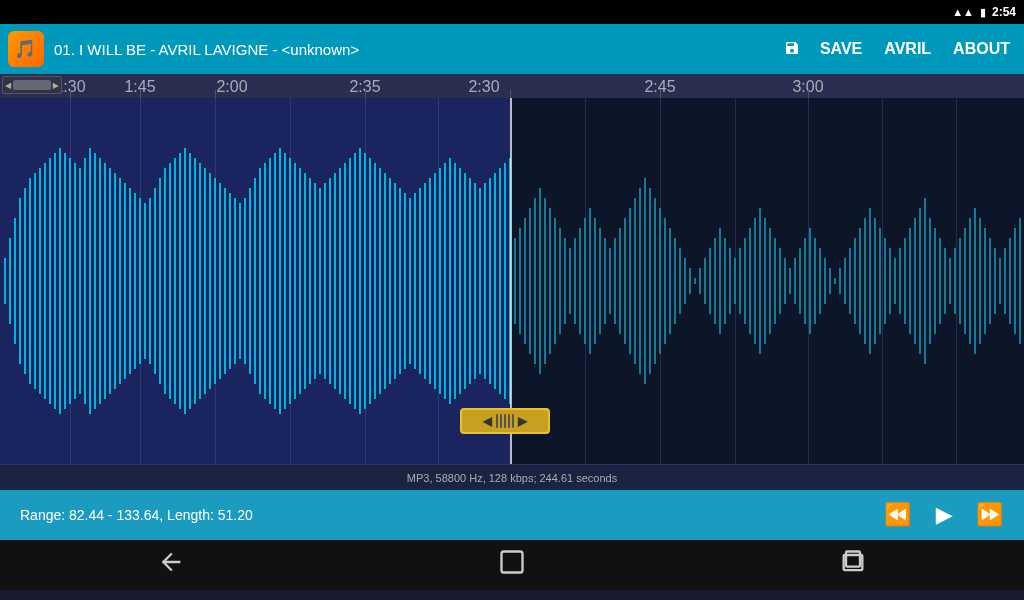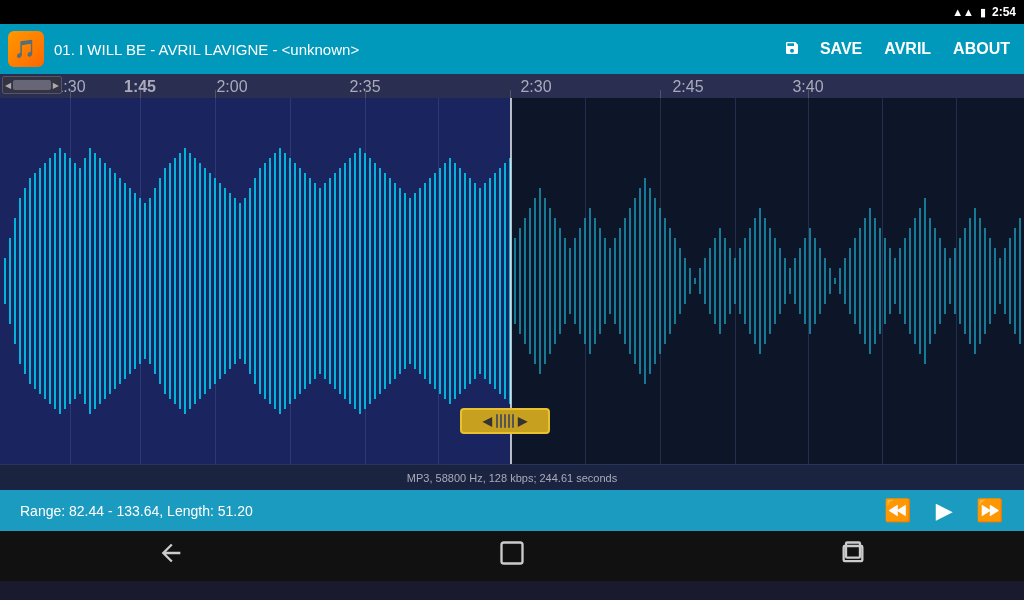--- a/index.html
+++ b/index.html
@@ -238,21 +238,21 @@
       align-items: center;
       justify-content: center;
       color: #aab;
       font-size: 11px;
       border-top: 1px solid #2a3460;
     }
 
     
     #transport-bar {
       width: 100%;
-      height: 41px;
+      height: 50px;
       background: #1a9bbf;
       display: flex;
       align-items: center;
       padding: 9px 20px;
     }
     #range-info {
       flex: 1;
       color: #fff;
       font-size: 14px;
       font-weight: 500;
@@ -327,31 +327,31 @@
 
   <div id="timeline">
     <div id="minimap">
       <span class="mini-arrow">◀</span>
       <div class="mini-bar"></div>
       <span class="mini-arrow">▶</span>
     </div>
 
   <div class="time-marker" style="left: 70px;">1:30</div>
       <div class="time-tick" style="left: 70px;"></div>
-      <div class="time-marker" style="left: 140px; font-weight: bold;">1:45</div>
+      <div class="time-marker" style="left: 140px;">1:45</div>
       <div class="time-tick" style="left: 140px;"></div>
       <div class="time-marker" style="left: 232px;">2:00</div>
       <div class="time-tick" style="left: 215px;"></div>
       <div class="time-marker" style="left: 365px;">2:35</div>
       <div class="time-tick" style="left: 365px;"></div>
-      <div class="time-marker" style="left: 536px;">2:30</div>
+      <div class="time-marker" style="left: 484px;">2:30</div>
       <div class="time-tick" style="left: 510px;"></div>
-      <div class="time-marker" style="left: 660px; margin-left: 28px;">2:45</div>
+      <div class="time-marker" style="left: 660px;">2:45</div>
       <div class="time-tick" style="left: 660px;"></div>
-      <div class="time-marker" style="left: 808px;">3:40</div>
+      <div class="time-marker" style="left: 808px;">3:00</div>
       <div class="time-tick" style="left: 808px;"></div>
     </div>
 
   <div id="waveform-area">
     <div id="selected-region"></div>
     <div id="unselected-region"></div>
 
     <div class="grid-line" style="left:70px"></div>
     <div class="grid-line" style="left:140px"></div>
     <div class="grid-line" style="left:215px"></div>

